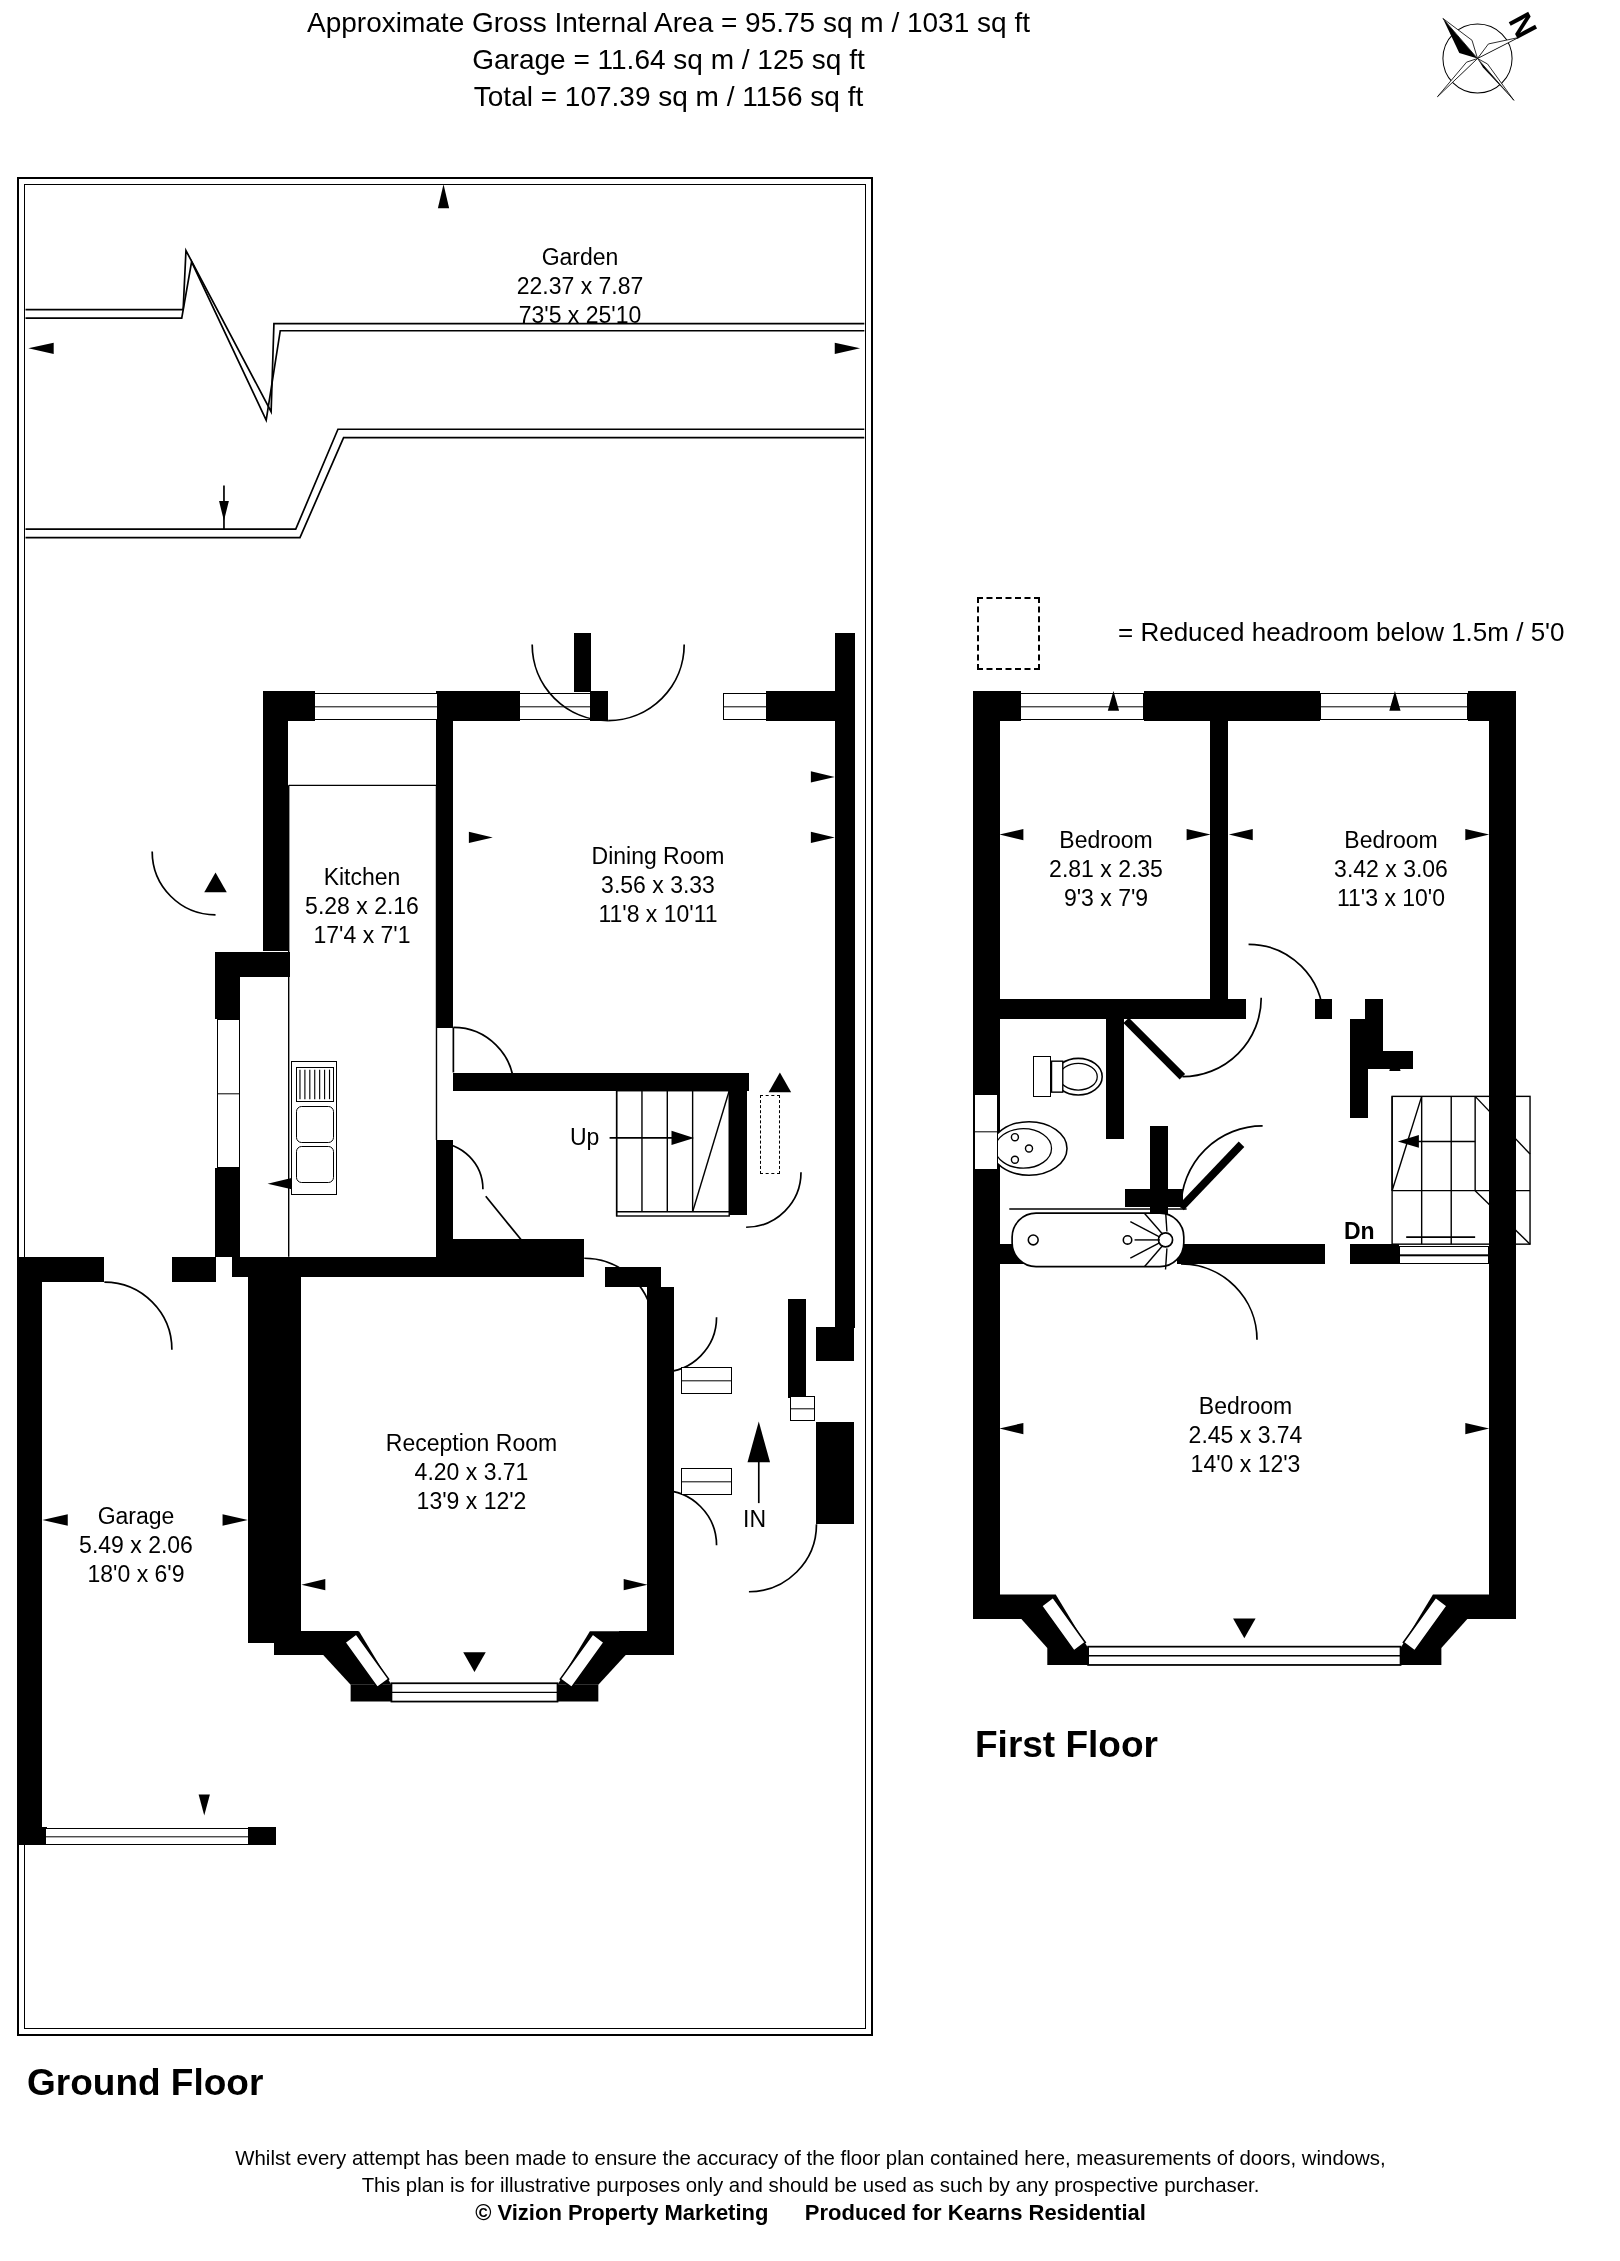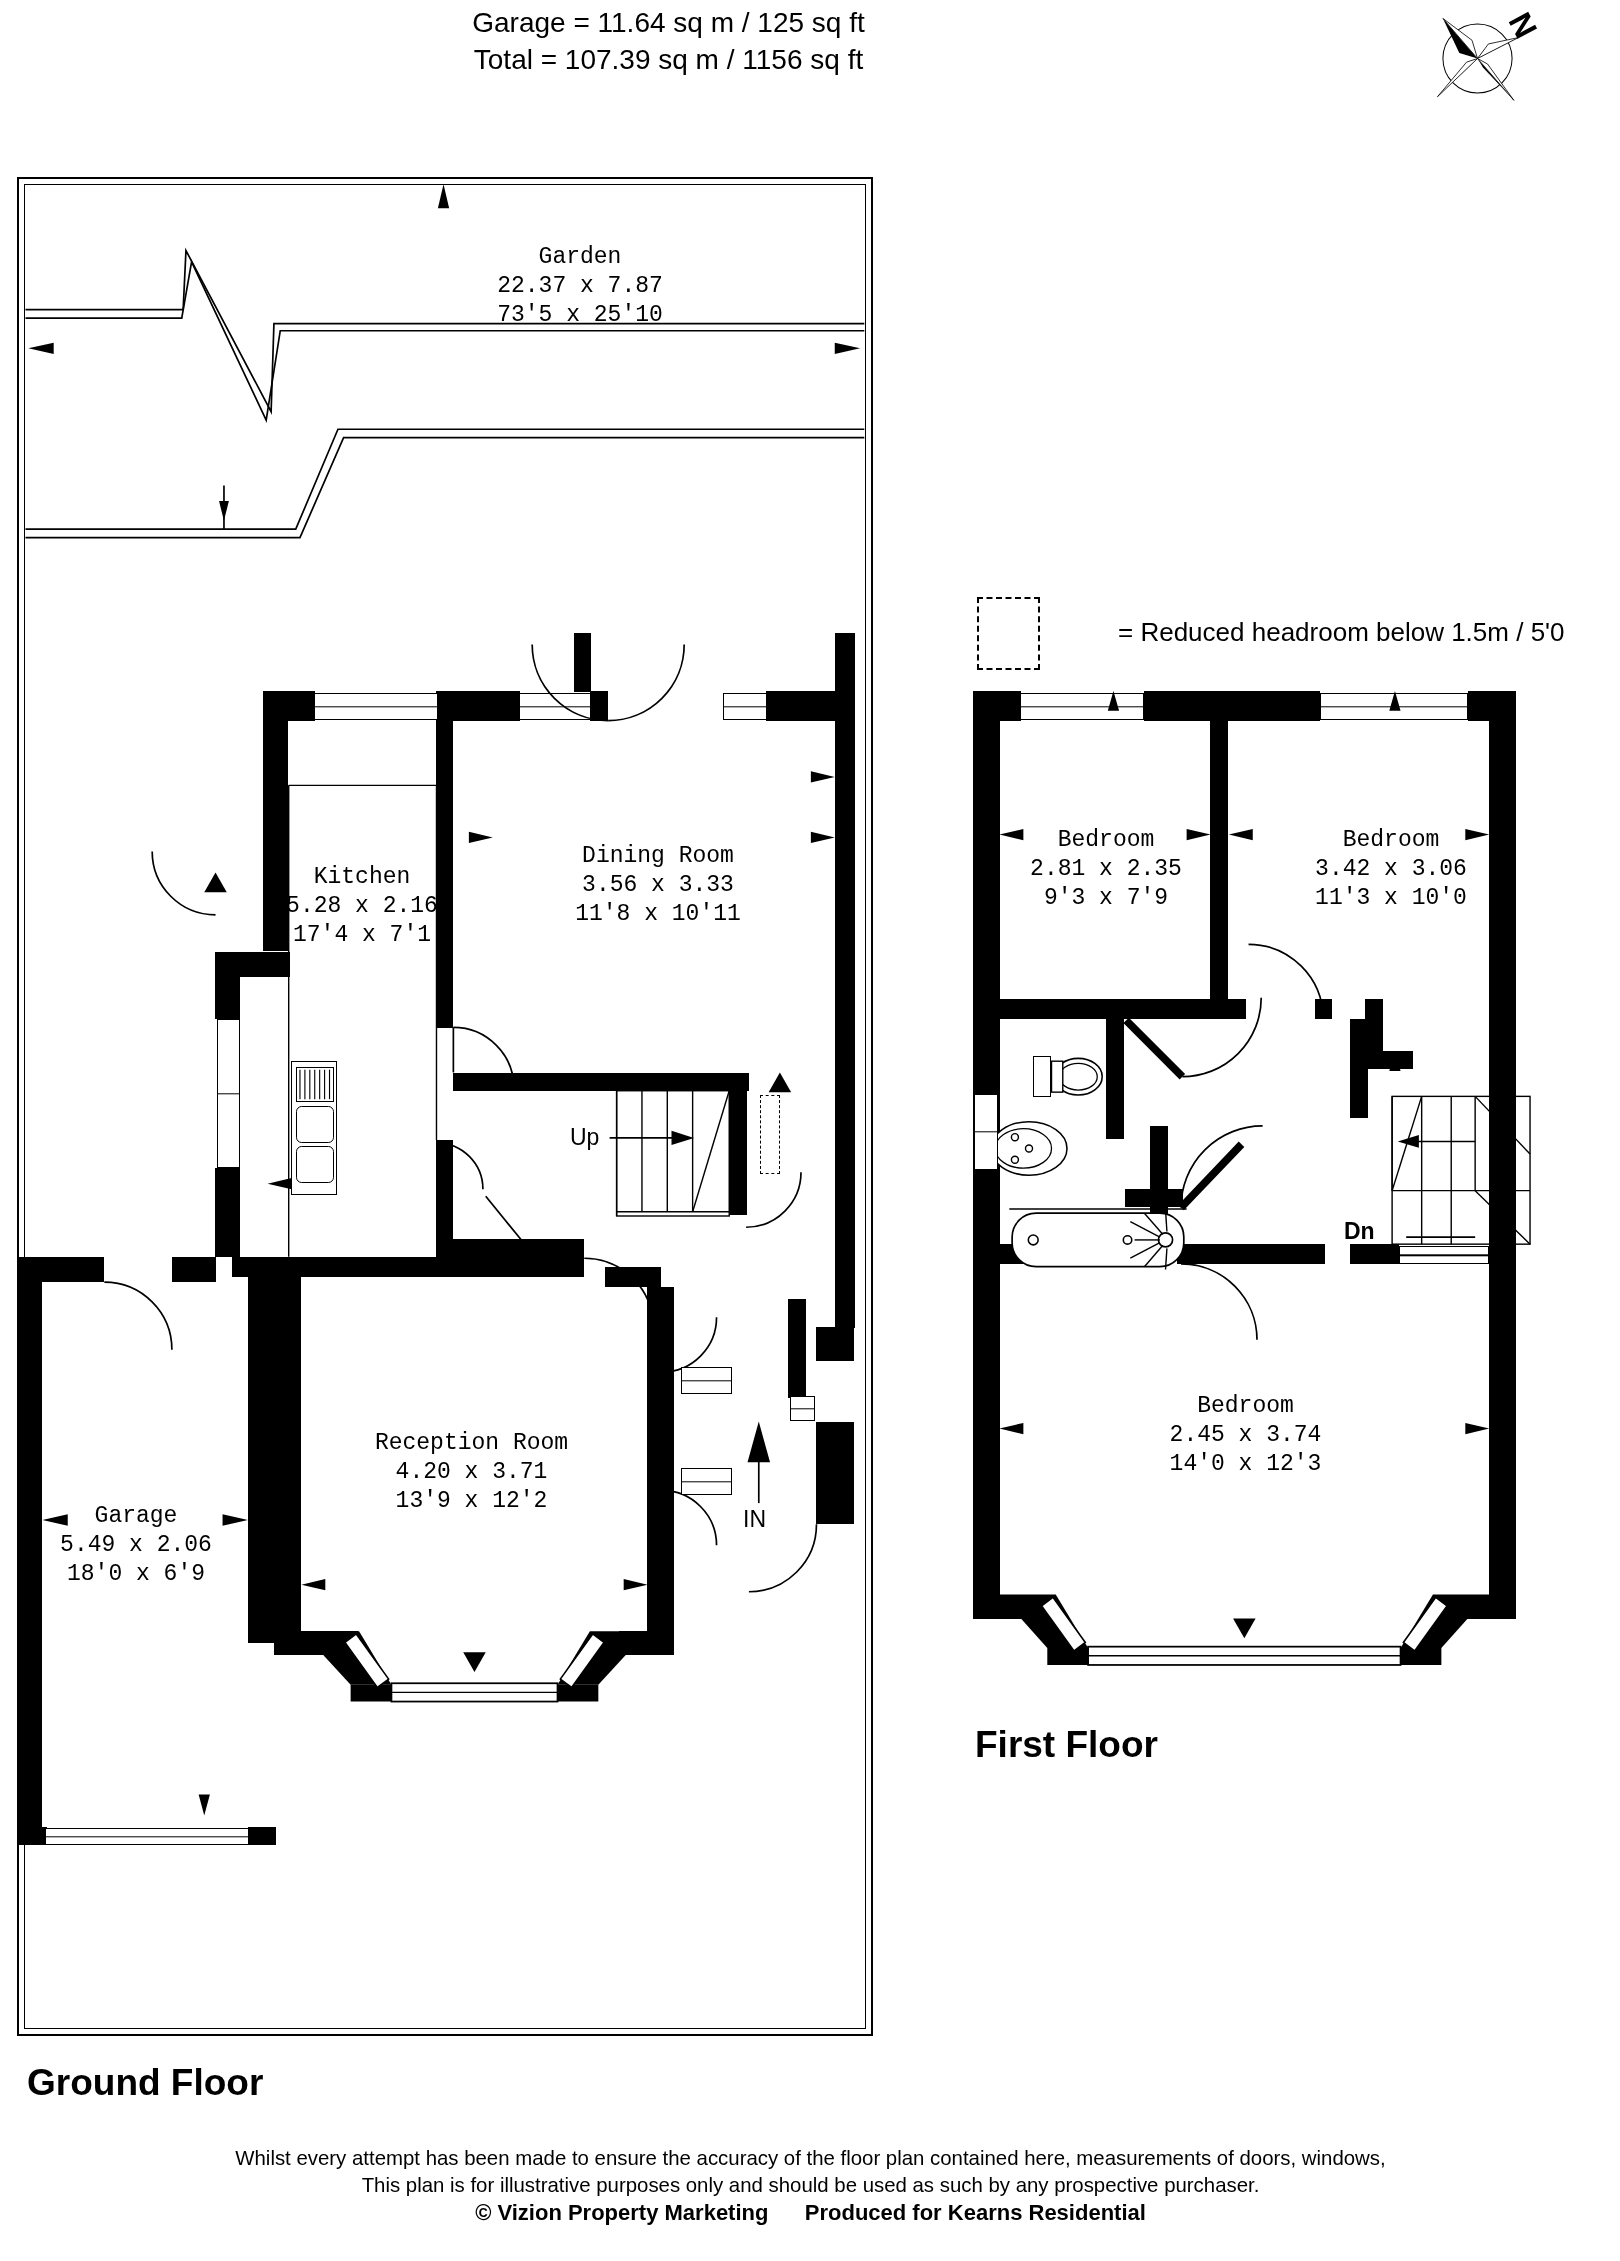--- a/index.html
+++ b/index.html
@@ -48,21 +48,20 @@
   }
   .dash{position:absolute; border:2.1px dashed #000; box-sizing:border-box; background:#fff;}
 
   
   .lbl{
     position:absolute;
     text-align:center;
     font-size:23px;
     line-height:29px;
     white-space:nowrap;
-    font-family:Liberation Mono, monospace;
   }
   .lbl .nm{display:block;}
   .lbl .d1{display:block;}
   .lbl .d2{display:block;}
   .smalllbl{position:absolute; font-size:23px; white-space:nowrap;}
   .floorttl{position:absolute; font-size:37px; font-weight:bold; white-space:nowrap;}
   .legendtxt{position:absolute; font-size:26px; white-space:nowrap;}
 
   
   .footer{
@@ -74,20 +73,21 @@
 
   
   svg.ov{position:absolute; left:0; top:0; overflow:visible;}
 </style>
 </head>
 <body>
 
 <div id="page">
 
   <div class="header">
+    <div>Approximate Gross Internal Area = 95.75 sq m / 1031 sq ft</div>
     <div>Garage = 11.64 sq m / 125 sq ft</div>
     <div>Total = 107.39 sq m / 1156 sq ft</div>
   </div>
 
   <div class="compass">
     <svg width="91" height="91" viewBox="0 0 100 100">
       <circle cx="50" cy="50" r="38" fill="none" stroke="#000" stroke-width="1.1"></circle>
       <polygon points="50,50 12,6 30,44" fill="#000"></polygon>
       <polygon points="50,50 12,6 44,30" fill="#fff" stroke="#000" stroke-width="0.9"></polygon>
       <polygon points="50,50 95,27 57,41" fill="#000"></polygon>

